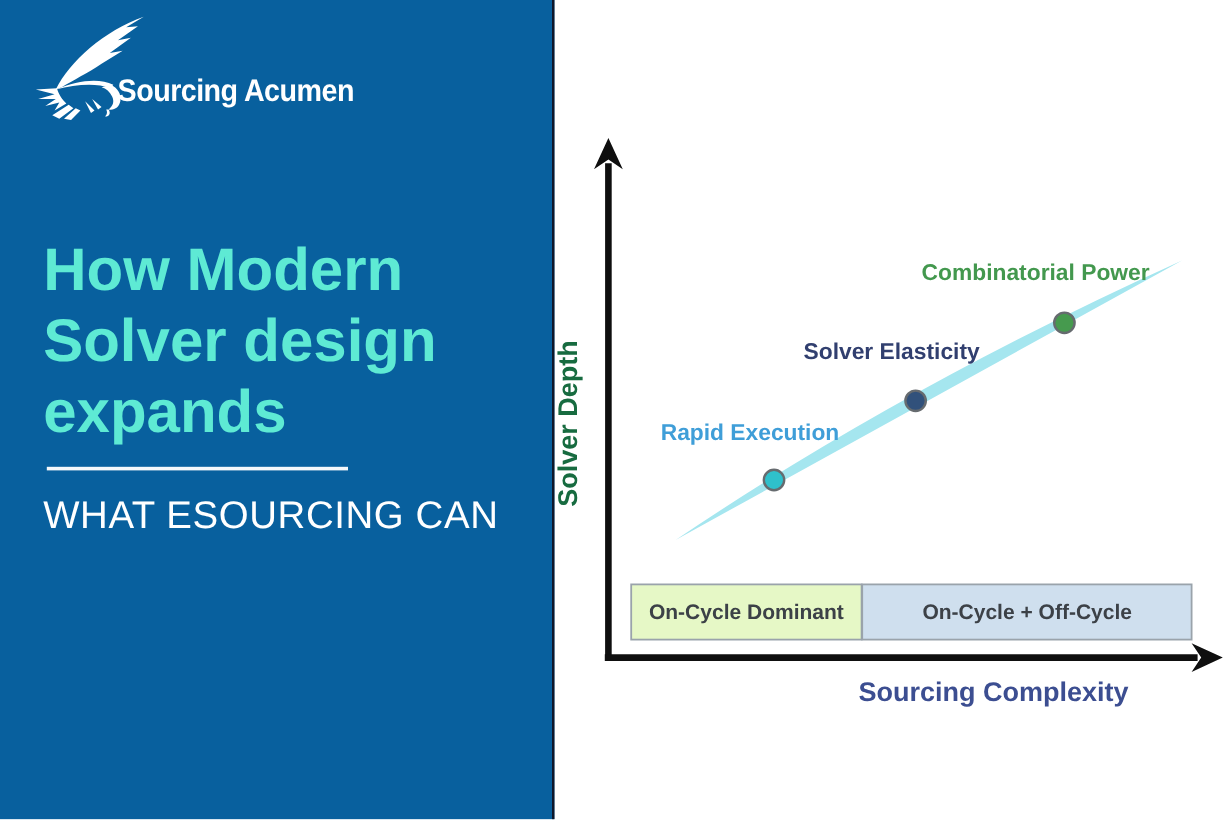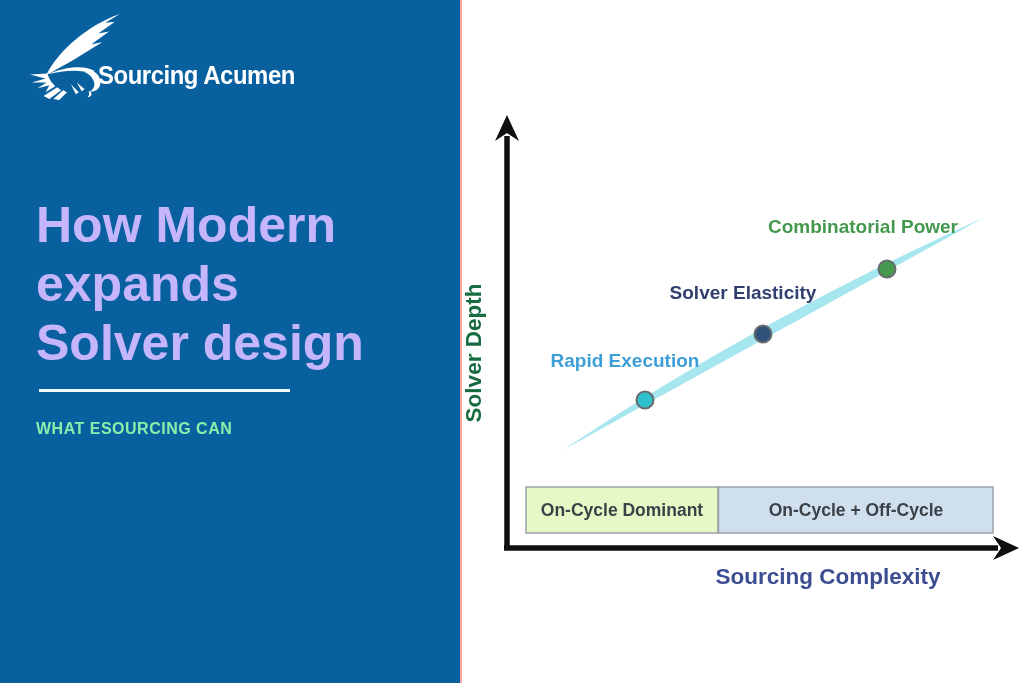--- a/index.html
+++ b/index.html
@@ -1,26 +1,26 @@
 <!DOCTYPE html>
 <html><head>
 <meta charset="utf-8">
 <style>
   html,body{margin:0;padding:0;}
   body{font-family:"Liberation Sans","DejaVu Sans",sans-serif;}
   .canvas{position:relative;width:1024px;height:683px;background:#ffffff;overflow:hidden;}
 
   
-  .left-panel{position:absolute;left:0;top:0;width:462px;height:683px;background:#08609e;border-right:2px solid #fca5a5;box-sizing:border-box;}
+  .left-panel{position:absolute;left:0;top:0;width:462px;height:683px;background:#08609e;border-right:2px solid #0f172a;box-sizing:border-box;}
   .logo-wrap{position:absolute;left:14px;top:10px;width:260px;height:92px;}
   .eagle{position:absolute;left:0;top:2px;width:108px;height:88px;}
   .brand-name{position:absolute;left:84px;top:50px;color:#ffffff;font-size:26px;font-weight:bold;letter-spacing:-0.5px;transform:scaleX(0.92);transform-origin:left center;white-space:nowrap;}
-  .main-title{position:absolute;left:36px;top:196px;color:#c4b5fd;font-size:50px;font-weight:800;line-height:59px;letter-spacing:0px;}
+  .main-title{position:absolute;left:36px;top:196px;color:#5eead4;font-size:50px;font-weight:800;line-height:59px;letter-spacing:0px;}
   .title-rule{position:absolute;left:39px;top:389px;width:251px;height:3px;background:#f4f8fb;}
-  .subtitle{position:absolute;left:36px;top:415px;color:#86efac;font-size:16px;font-weight:700;line-height:28px;letter-spacing:0.5px;}
+  .subtitle{position:absolute;left:36px;top:415px;color:#ffffff;font-size:32px;font-weight:400;line-height:28px;letter-spacing:0.5px;}
 
   
   .chart{position:absolute;left:462px;top:0;width:562px;height:683px;}
   .axis-label{font-family:"Liberation Sans","DejaVu Sans",sans-serif;font-size:22.5px;font-weight:bold;}
   .point-label{font-family:"Liberation Sans","DejaVu Sans",sans-serif;font-size:19px;font-weight:bold;}
   .band-label{font-family:"Liberation Sans","DejaVu Sans",sans-serif;font-size:17.5px;font-weight:bold;}
 </style>
 </head>
 <body>
 
@@ -46,22 +46,22 @@
 
         <path d="M30 86 L44 77 L48 80 L36 89 Z M40 89 L50 80 L54 82 L46 90 Z" fill="#ffffff"></path>
 
         <path d="M58 74 L66 82 L63 84 Z M64 72 L72 79 L69 81 Z" fill="#ffffff"></path>
       </svg>
       <div class="brand-name">Sourcing Acumen</div>
     </div>
 
     <div class="main-title">
       <div>How Modern</div>
+      <div>Solver design</div>
       <div>expands</div>
-      <div>Solver design</div>
     </div>
 
     <div class="title-rule"></div>
 
     <div class="subtitle">
       <div>WHAT ESOURCING CAN</div>
     </div>
   </div>
 
   <svg class="chart" viewBox="0 0 562 683">

